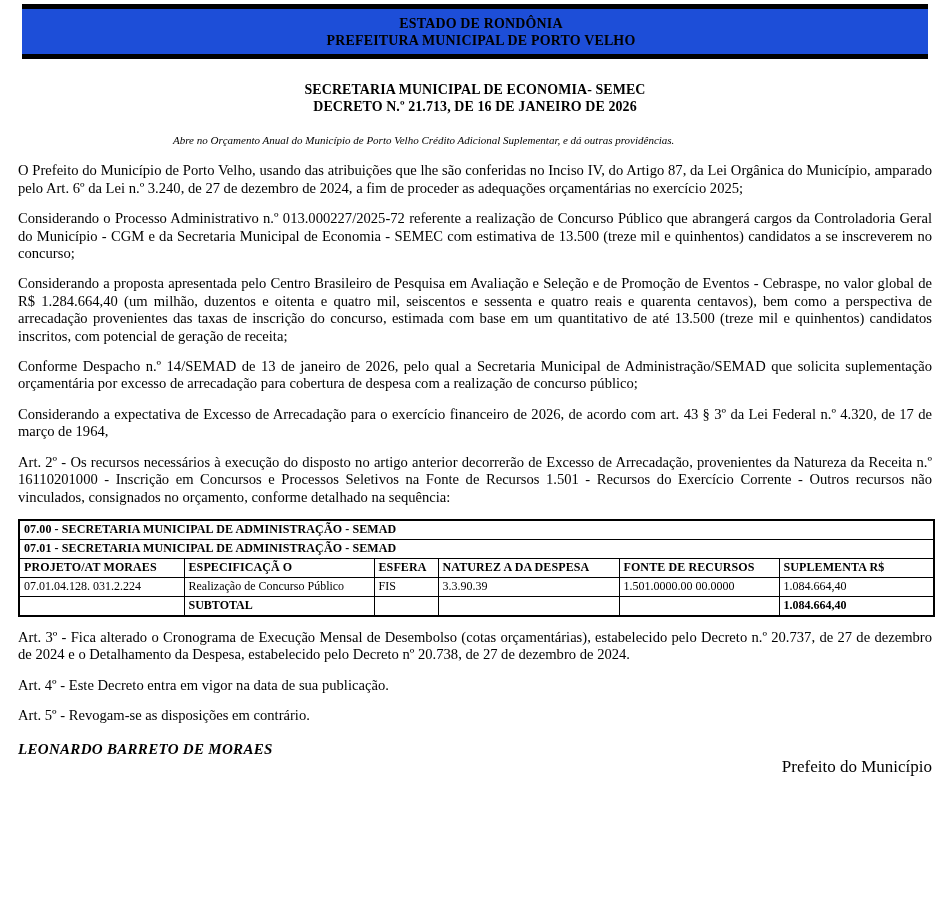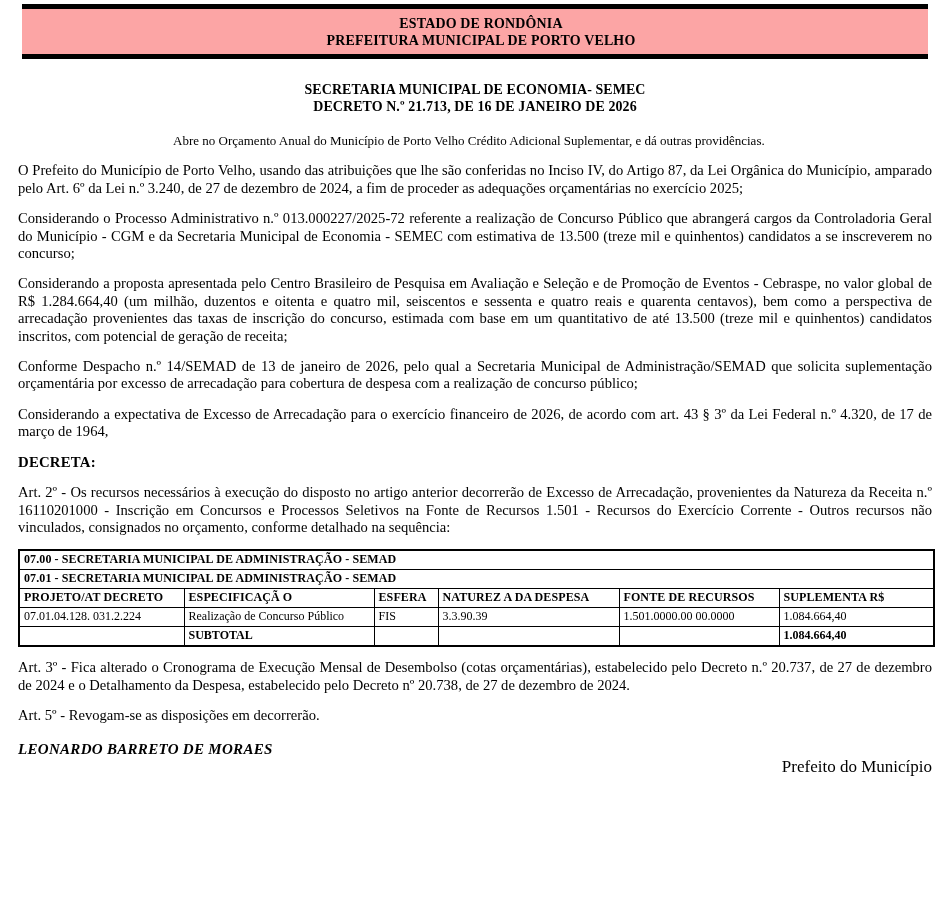--- a/index.html
+++ b/index.html
@@ -18,21 +18,21 @@
     width: 950px;
     height: 919px;
     position: relative;
     box-sizing: border-box;
     padding: 0 18px;
   }
 
   
   .masthead {
     margin: 4px 4px 0 4px;
-    background: #fca5a5;
+    background: #1d4ed8;
     border-top: 5px solid #000;
     border-bottom: 5px solid #000;
     padding: 5px 0 6px 12px;
     text-align: center;
   }
   .masthead-line {
     font-family: "Liberation Serif", "DejaVu Serif", serif;
     font-weight: bold;
     font-size: 15.5px;
     line-height: 17px;
@@ -66,23 +66,24 @@
     text-align: justify;
     text-justify: inter-word;
     hyphens: none;
   }
   p.para.lead {
     text-align: left;
   }
   p.ementa {
     margin: 0 0 13px 0;
     padding-left: 155px;
-    font-size: 13px;
+    font-size: 11px;
     line-height: 17.4px;
     text-align: justify;
+    font-style: italic;
   }
   p.decreta {
     margin: 0 0 13px 0;
     font-size: 14.8px;
     line-height: 17.4px;
     font-weight: bold;
     letter-spacing: 0.2px;
   }
   .spacer-sm { height: 4px; }
 
@@ -171,21 +172,20 @@
     <p class="para">O Prefeito do Município de Porto Velho, usando das atribuições que lhe são conferidas no Inciso IV, do Artigo 87, da Lei Orgânica do Município, amparado pelo Art. 6º da Lei n.º 3.240, de 27 de dezembro de 2024, a fim de proceder as adequações orçamentárias no exercício 2025;</p>
 
     <p class="para">Considerando o Processo Administrativo n.º 013.000227/2025-72 referente a realização de Concurso Público que abrangerá cargos da Controladoria Geral do Município - CGM e da Secretaria Municipal de Economia - SEMEC com estimativa de 13.500 (treze mil e quinhentos) candidatos a se inscreverem no concurso;</p>
 
     <p class="para">Considerando a proposta apresentada pelo Centro Brasileiro de Pesquisa em Avaliação e Seleção e de Promoção de Eventos - Cebraspe, no valor global de R$ 1.284.664,40 (um milhão, duzentos e oitenta e quatro mil, seiscentos e sessenta e quatro reais e quarenta centavos), bem como a perspectiva de arrecadação provenientes das taxas de inscrição do concurso, estimada com base em um quantitativo de até 13.500 (treze mil e quinhentos) candidatos inscritos, com potencial de geração de receita;</p>
 
     <p class="para">Conforme Despacho n.º 14/SEMAD de 13 de janeiro de 2026, pelo qual a Secretaria Municipal de Administração/SEMAD que solicita suplementação orçamentária por excesso de arrecadação para cobertura de despesa com a realização de concurso público;</p>
 
     <p class="para">Considerando a expectativa de Excesso de Arrecadação para o exercício financeiro de 2026, de acordo com art. 43 § 3º da Lei Federal n.º 4.320, de 17 de março de 1964,</p>
 
-    <p class="decreta">DECRETA:</p>
 
 
     <p class="para">Art. 2º - Os recursos necessários à execução do disposto no artigo anterior decorrerão de Excesso de Arrecadação, provenientes da Natureza da Receita n.º 16110201000 - Inscrição em Concursos e Processos Seletivos na Fonte de Recursos 1.501 - Recursos do Exercício Corrente - Outros recursos não vinculados, consignados no orçamento, conforme detalhado na sequência:</p>
 
     <table class="budget">
       <colgroup>
         <col style="width:165px">
         <col style="width:190px">
         <col style="width:64px">
         <col style="width:181px">
@@ -193,21 +193,21 @@
         <col style="width:155px">
       </colgroup>
       <tbody>
         <tr>
           <td class="org" colspan="6">07.00 - SECRETARIA MUNICIPAL DE ADMINISTRAÇÃO - SEMAD</td>
         </tr>
         <tr>
           <td class="org" colspan="6">07.01 - SECRETARIA MUNICIPAL DE ADMINISTRAÇÃO - SEMAD</td>
         </tr>
         <tr>
-          <td class="colhead">PROJETO/AT DECRETO</td>
+          <td class="colhead">PROJETO/AT MORAES</td>
           <td class="colhead">ESPECIFICAÇÃ O</td>
           <td class="colhead">ESFERA</td>
           <td class="colhead">NATUREZ A DA DESPESA</td>
           <td class="colhead">FONTE DE RECURSOS</td>
           <td class="colhead">SUPLEMENTA R$</td>
         </tr>
         <tr>
           <td class="datacell">07.01.04.128. 031.2.224</td>
           <td class="datacell">Realização de Concurso Público</td>
           <td class="datacell">FIS</td>
@@ -223,22 +223,23 @@
           <td class="blank"></td>
           <td class="totalvalue">1.084.664,40</td>
         </tr>
       </tbody>
     </table>
 
     <div class="spacer-sm"></div>
 
     <p class="para">Art. 3º - Fica alterado o Cronograma de Execução Mensal de Desembolso (cotas orçamentárias), estabelecido pelo Decreto n.º 20.737, de 27 de dezembro de 2024 e o Detalhamento da Despesa, estabelecido pelo Decreto nº 20.738, de 27 de dezembro de 2024.</p>
 
-
-    <p class="para">Art. 5º - Revogam-se as disposições em decorrerão.</p>
+    <p class="para">Art. 4º - Este Decreto entra em vigor na data de sua publicação.</p>
+
+    <p class="para">Art. 5º - Revogam-se as disposições em contrário.</p>
 
     <div class="sig">
       <div class="sig-name">LEONARDO BARRETO DE MORAES</div>
       <div class="sig-role">Prefeito do Município</div>
     </div>
 
   </div>
 </div>
 
 </body></html>

